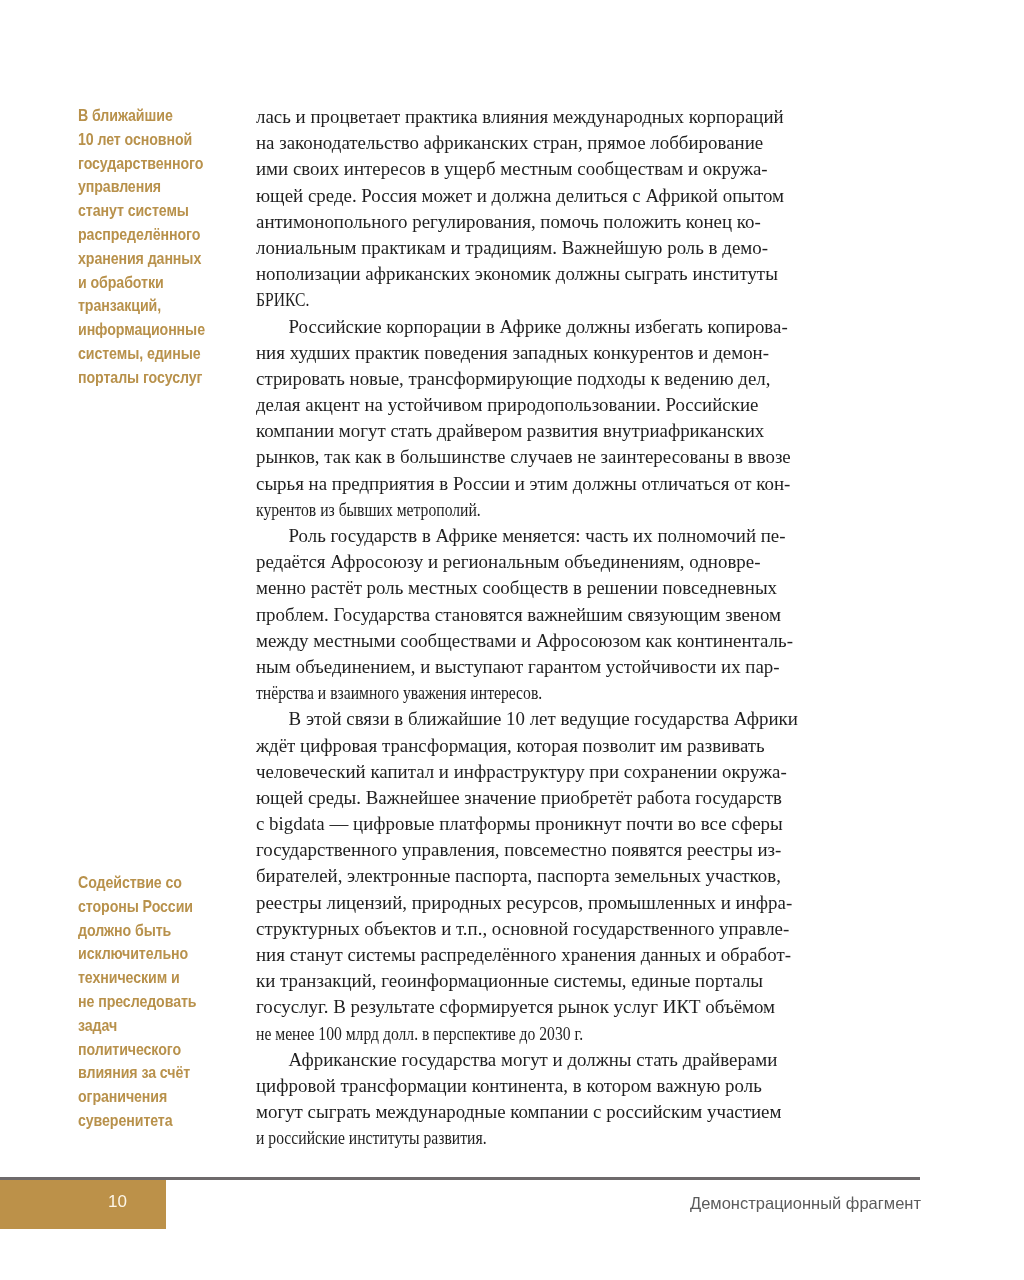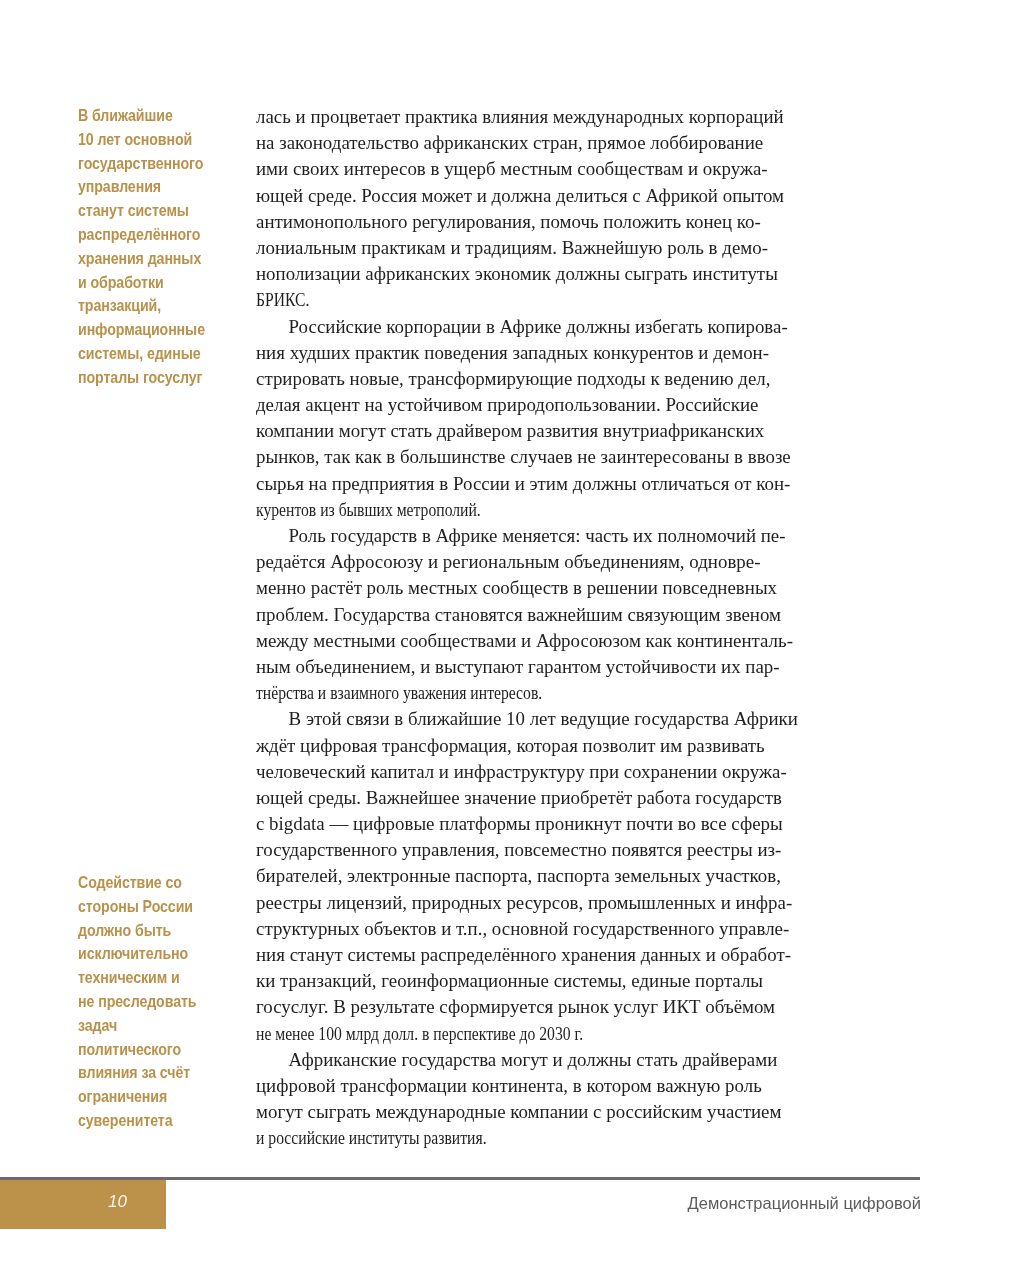--- a/index.html
+++ b/index.html
@@ -76,21 +76,20 @@
       height: 49px;
       background: #BC9149;
     }
     .page-number {
       position: absolute;
       left: 108px;
       top: 1192px;
       font-family: "Liberation Sans", sans-serif;
       font-size: 17px;
       color: #fdf6e8;
-      font-style: italic;
     }
     .footer-label {
       position: absolute;
       right: 103px;
       top: 1194px;
       font-family: "Liberation Sans", sans-serif;
       font-size: 16.5px;
       color: #5b5b5b;
       white-space: nowrap;
     }
@@ -167,15 +166,15 @@
       <span class="ln" style="display: block; transform: scaleX(0.87);">не менее 100 млрд долл. в перспективе до 2030 г.</span>
       <span class="ln indent" style="display: block; transform: scaleX(1.05);">Африканские государства могут и должны стать драйверами</span>
       <span class="ln" style="display: block; transform: scaleX(1.05);">цифровой трансформации континента, в котором важную роль</span>
       <span class="ln" style="display: block; transform: scaleX(1.05);">могут сыграть международные компании с российским участием</span>
       <span class="ln" style="display: block; transform: scaleX(0.87);">и российские институты развития.</span>
     </div>
 
   <div class="footer-rule"></div>
   <div class="page-tab"></div>
   <div class="page-number">10</div>
-  <div class="footer-label">Демонстрационный цифровой</div>
+  <div class="footer-label">Демонстрационный фрагмент</div>
 
 </div>
 
 </body></html>

